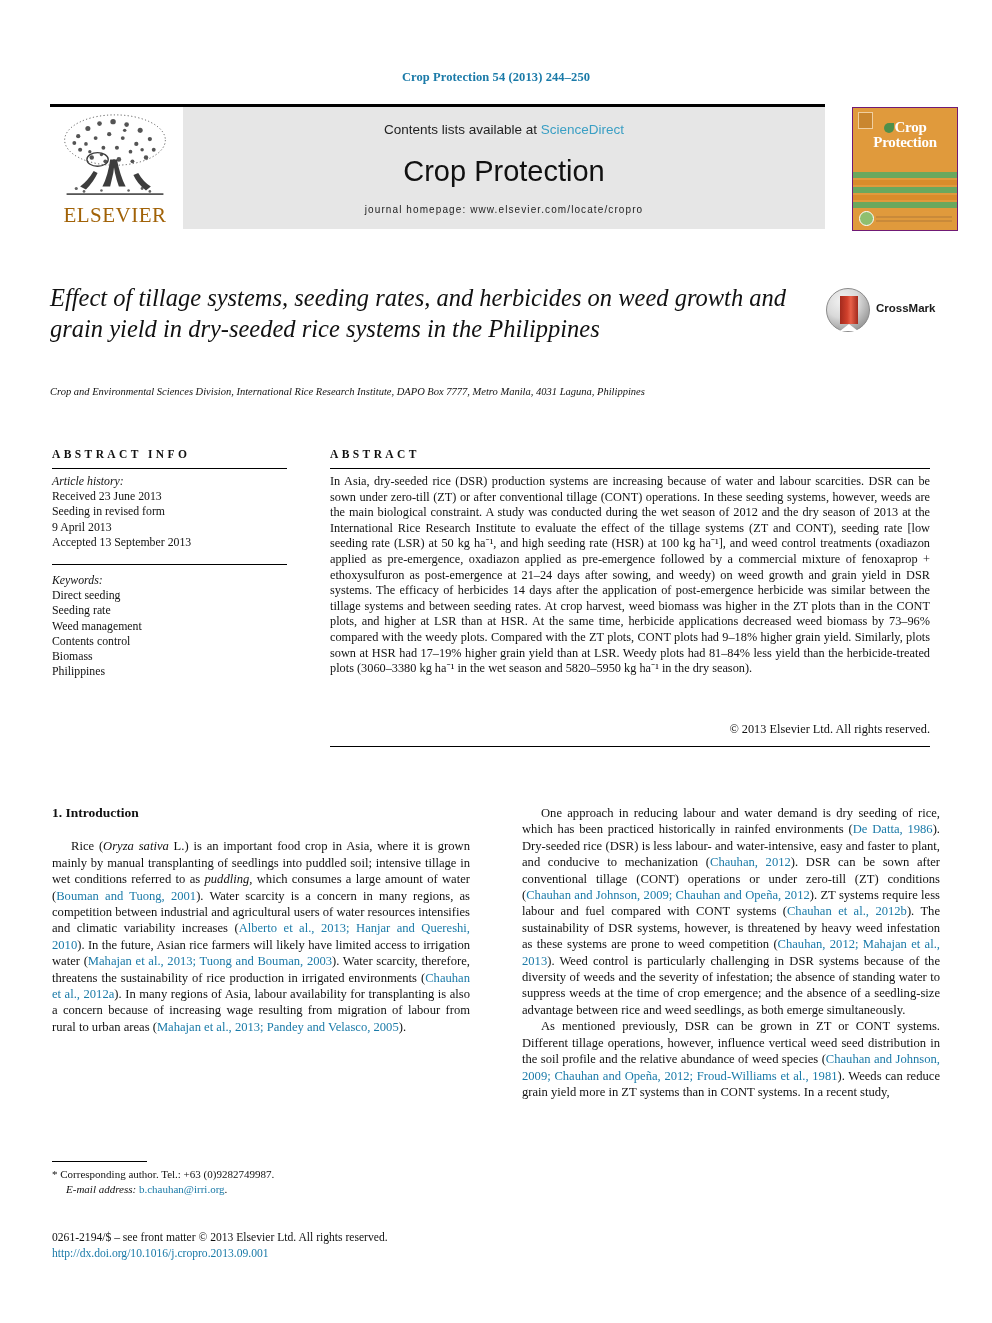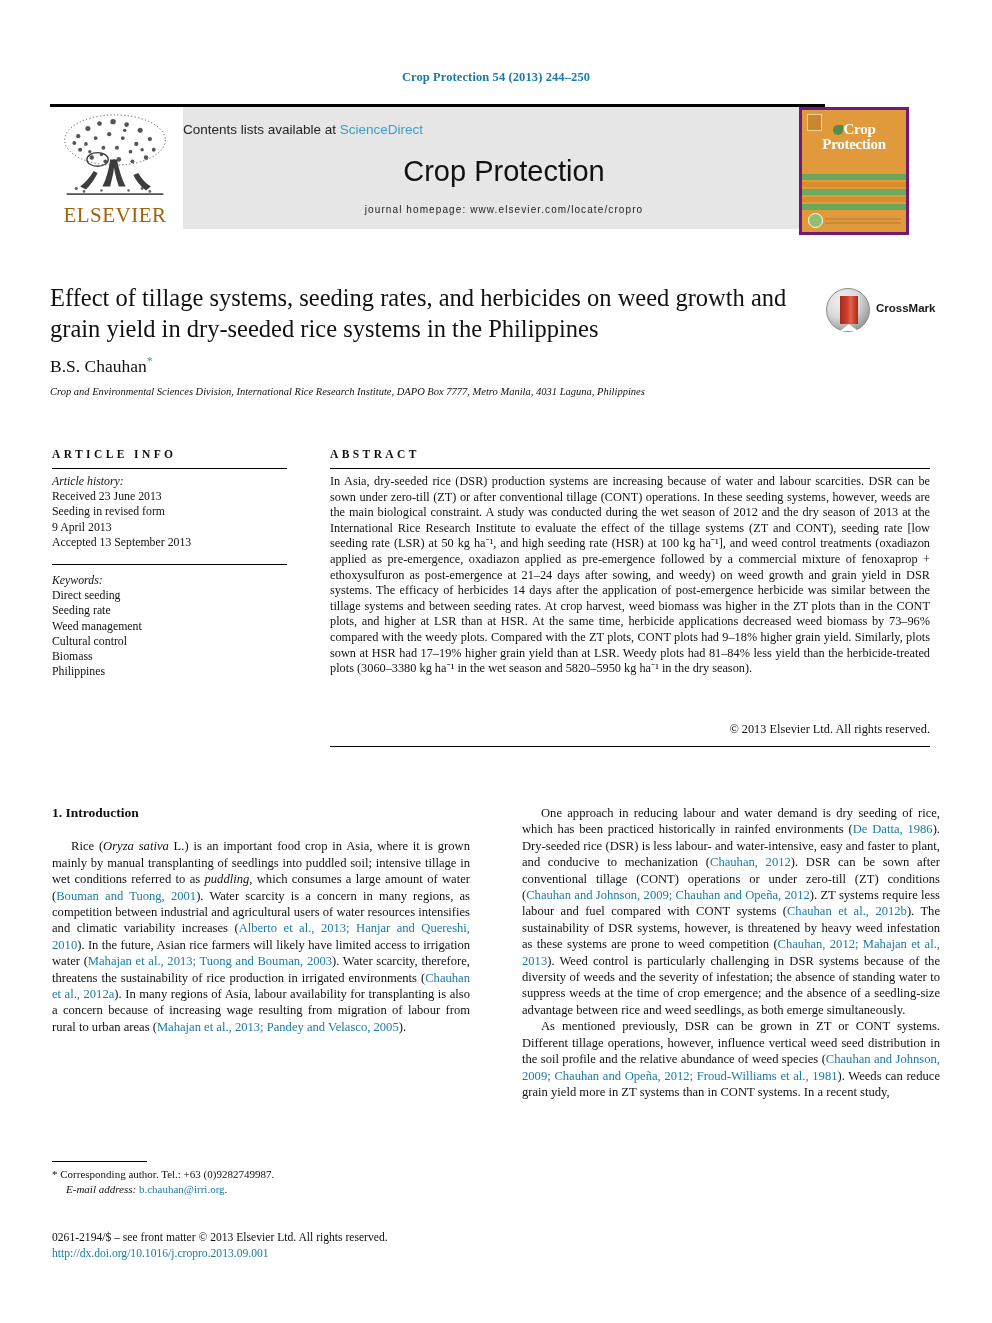--- a/index.html
+++ b/index.html
@@ -78,20 +78,21 @@
     left: 133px;
     top: 0;
     width: 642px;
     height: 122px;
     background: #e6e6e6;
   }
   .sd-line1 {
     position: absolute;
     top: 15px; left: 0;
     width: 642px;
+    text-align: center;
     font-family: "Liberation Sans", sans-serif;
     font-size: 13.5px;
     color: #222;
   }
   .sd-link { color: #3a9fc4; }
   .journal-name {
     position: absolute;
     top: 48px; left: 0;
     width: 642px;
     text-align: center;
@@ -106,25 +107,25 @@
     text-align: center;
     font-family: "Liberation Sans", sans-serif;
     font-size: 10px;
     letter-spacing: 1.1px;
     color: #222;
   }
 
   
   .cover {
     position: absolute;
-    left: 799px;
+    left: 852px;
     top: 107px;
     width: 104px;
     height: 122px;
-    border: 3px solid #701a75;
+    border: 1px solid #701a75;
     background: #e09a3c;
     overflow: hidden;
   }
   .cover-top {
     position: absolute; left: 0; top: 0;
     width: 104px; height: 62px;
     background: #e09a3c;
   }
   .cover-badge {
     position: absolute; left: 5px; top: 4px;
@@ -175,20 +176,21 @@
   
   .title {
     position: absolute;
     left: 50px;
     top: 282px;
     width: 760px;
     font-family: "Liberation Serif", serif;
     font-size: 24.5px;
     line-height: 31px;
     color: #111;
+    font-style: italic;
   }
   .authors {
     position: absolute;
     left: 50px;
     top: 354px;
     width: 700px;
     font-family: "Liberation Serif", serif;
     font-size: 17.5px;
     color: #111;
   }
@@ -427,48 +429,47 @@
     <div class="cover-bottom">
       <div class="cover-globe"></div>
       <div class="cover-foot-text">
           <i></i>
           <i></i>
         </div>
     </div>
   </div>
 
   <div class="title">Effect of tillage systems, seeding rates, and herbicides on weed growth and grain yield in dry-seeded rice systems in the Philippines</div>
-  <div class="authors"><span>B.S. Chauhan</span><sup>*</sup></div>
   <div class="affiliation">Crop and Environmental Sciences Division, International Rice Research Institute, DAPO Box 7777, Metro Manila, 4031 Laguna, Philippines</div>
 
   <div class="crossmark">
     <div class="cm-disc">
         <div class="cm-book"></div>
       </div>
     <div class="cm-label">CrossMark</div>
   </div>
 
-  <div class="sec-head" style="left:52px; top:448px;">ARTICLE INFO</div>
+  <div class="sec-head" style="left:52px; top:448px;">ABSTRACT INFO</div>
   <div class="sec-head" style="left:330px; top:448px;">ABSTRACT</div>
 
   <div class="hr-thin" style="left:52px; top:468px; width:235px;"></div>
   <div class="hr-thin" style="left:330px; top:468px; width:600px;"></div>
 
   <div class="info-col">
     <div class="lbl">Article history:</div>
     <div>Received 23 June 2013</div>
     <div>Seeding in revised form</div>
     <div>9 April 2013</div>
     <div>Accepted 13 September 2013</div>
     <div class="hr-thin" style="position:relative; left:0; top:14px; width:235px; margin-bottom:22px;"></div>
     <div class="lbl">Keywords:</div>
     <div>Direct seeding</div>
     <div>Seeding rate</div>
     <div>Weed management</div>
-    <div>Cultural control</div>
+    <div>Contents control</div>
     <div>Biomass</div>
     <div>Philippines</div>
   </div>
 
   <div class="abstract-col">In Asia, dry-seeded rice (DSR) production systems are increasing because of water and labour scarcities. DSR can be sown under zero-till (ZT) or after conventional tillage (CONT) operations. In these seeding systems, however, weeds are the main biological constraint. A study was conducted during the wet season of 2012 and the dry season of 2013 at the International Rice Research Institute to evaluate the effect of the tillage systems (ZT and CONT), seeding rate [low seeding rate (LSR) at 50 kg ha⁻¹, and high seeding rate (HSR) at 100 kg ha⁻¹], and weed control treatments (oxadiazon applied as pre-emergence, oxadiazon applied as pre-emergence followed by a commercial mixture of fenoxaprop + ethoxysulfuron as post-emergence at 21–24 days after sowing, and weedy) on weed growth and grain yield in DSR systems. The efficacy of herbicides 14 days after the application of post-emergence herbicide was similar between the tillage systems and between seeding rates. At crop harvest, weed biomass was higher in the ZT plots than in the CONT plots, and higher at LSR than at HSR. At the same time, herbicide applications decreased weed biomass by 73–96% compared with the weedy plots. Compared with the ZT plots, CONT plots had 9–18% higher grain yield. Similarly, plots sown at HSR had 17–19% higher grain yield than at LSR. Weedy plots had 81–84% less yield than the herbicide-treated plots (3060–3380 kg ha⁻¹ in the wet season and 5820–5950 kg ha⁻¹ in the dry season).</div>
   <div class="copyright">© 2013 Elsevier Ltd. All rights reserved.</div>
   <div class="hr-thin" style="left:330px; top:746px; width:600px;"></div>
 
   <div class="col col-left">
     <div class="h2">1. Introduction</div>

